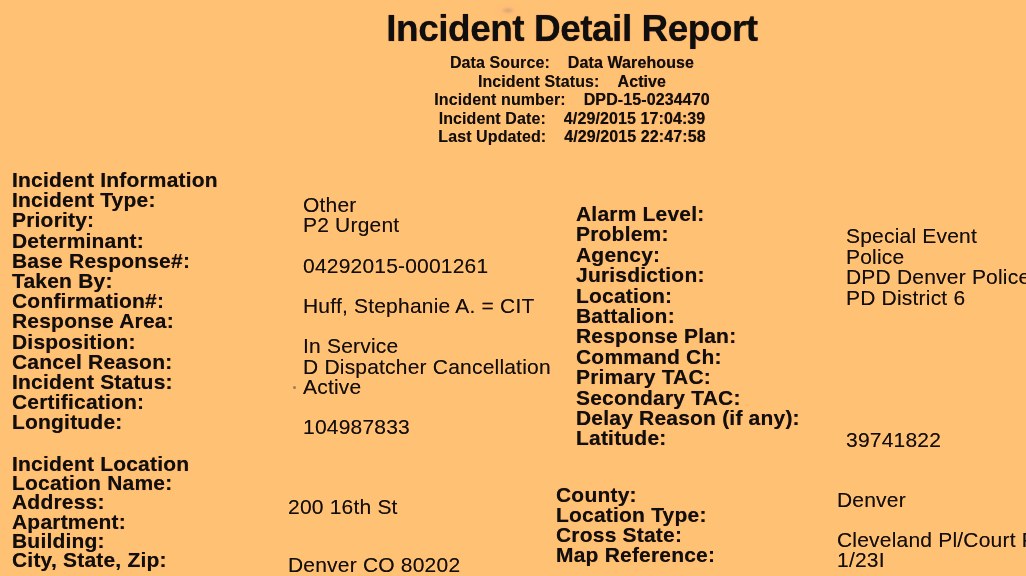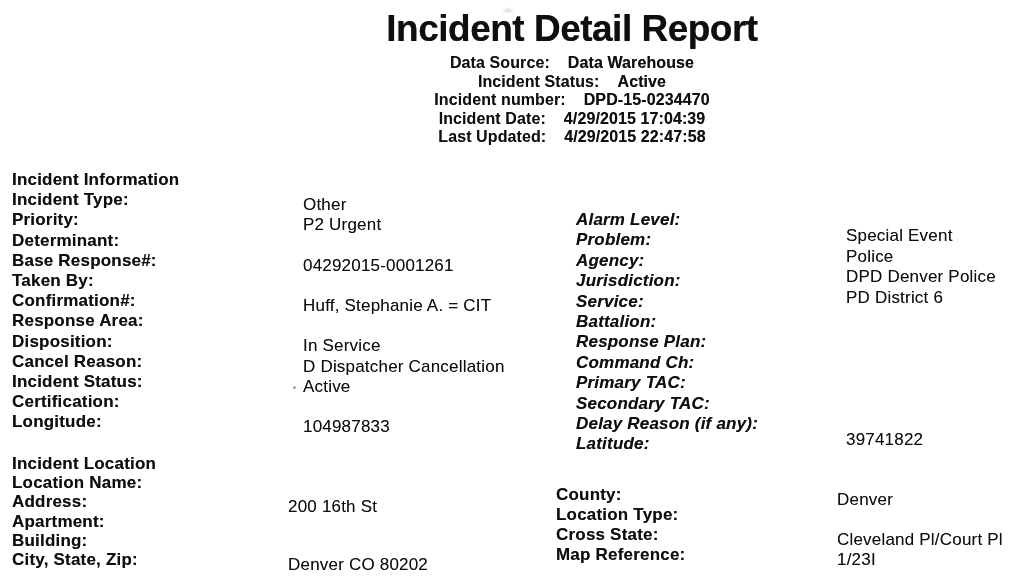--- a/index.html
+++ b/index.html
@@ -1,25 +1,25 @@
 <!DOCTYPE html>
 <html><head>
 <meta charset="utf-8">
 <style>
   html,body{margin:0;padding:0;background:#e8e8e8;}
   #page{
     position:relative;
     width:1026px;height:576px;
-    background:#ffffff;
+    background:#fdba74;
     overflow:hidden;
     font-family:"Liberation Sans","DejaVu Sans",sans-serif;
     color:#1b1b1b;
     filter: blur(0.28px) contrast(1.12);
   }
-  .col{position:absolute;white-space:nowrap;font-size:17px;letter-spacing:0.2px;}
+  .col{position:absolute;white-space:nowrap;font-size:21px;letter-spacing:0.2px;}
   .row{display:block;}
   .bold{font-weight:700;text-shadow:0 0 0.7px rgba(0,0,0,0.55);}
   .val{font-weight:400;text-shadow:0 0 0.5px rgba(0,0,0,0.45);}
 
   .info-l1 .row,.info-v1 .row{height:20.2px;line-height:20.2px;}
   .info-l2 .row,.info-v2 .row{height:20.4px;line-height:20.4px;}
   .loc-l1 .row,.loc-v1 .row{height:19.2px;line-height:19.2px;}
   .loc-l2 .row,.loc-v2 .row{height:20px;line-height:20px;}
 
   .header{position:absolute;left:142px;top:6px;width:860px;text-align:center;}
@@ -81,26 +81,26 @@
     <div class="row val"></div>
     <div class="row val">Huff, Stephanie A. = CIT</div>
     <div class="row val"></div>
     <div class="row val">In Service</div>
     <div class="row val">D Dispatcher Cancellation</div>
     <div class="row val">Active</div>
     <div class="row val"></div>
     <div class="row val">104987833</div>
   </div>
 
-  <div class="col info-l2" style="left:576px;top:210px;font-style:italic;">
+  <div class="col info-l2" style="left:576px;top:204px;">
     <div class="row bold">Alarm Level:</div>
     <div class="row bold">Problem:</div>
     <div class="row bold">Agency:</div>
     <div class="row bold">Jurisdiction:</div>
-    <div class="row bold">Service:</div>
+    <div class="row bold">Location:</div>
     <div class="row bold">Battalion:</div>
     <div class="row bold">Response Plan:</div>
     <div class="row bold">Command Ch:</div>
     <div class="row bold">Primary TAC:</div>
     <div class="row bold">Secondary TAC:</div>
     <div class="row bold">Delay Reason (if any):</div>
     <div class="row bold">Latitude:</div>
   </div>
 
   <div class="col info-v2" style="left:846px;top:206px;">

